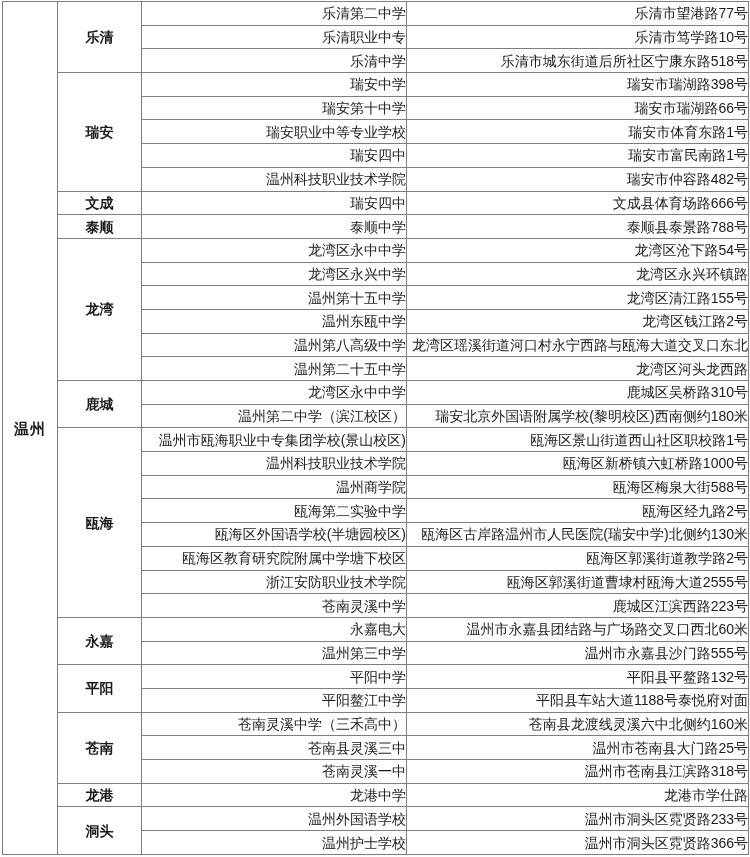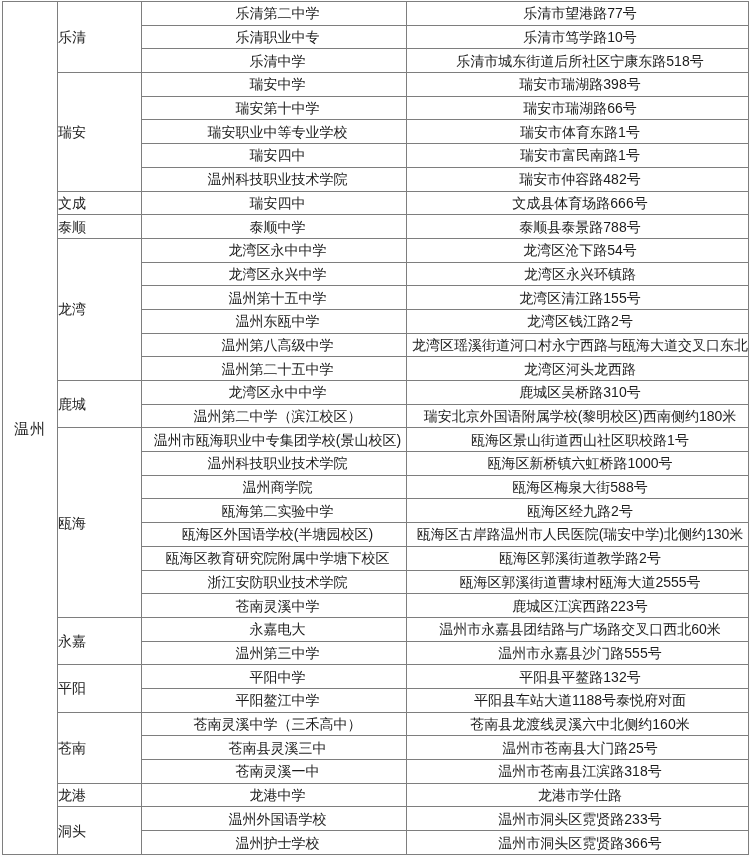--- a/index.html
+++ b/index.html
@@ -26,34 +26,36 @@
     color: #1b1b1b;
     line-height: 1;
     padding: 0;
     overflow: hidden;
     white-space: nowrap;
     background: #ffffff;
   }
   td.city-cell {
     text-align: center;
     vertical-align: middle;
-    font-weight: normal;
+    font-weight: bold;
     font-size: 15px;
     letter-spacing: 1px;
   }
   td.region-cell {
+    text-align: center;
     vertical-align: middle;
     font-size: 14px;
+    font-weight: bold;
   }
   td.school-cell {
-    text-align: center;
+    text-align: right;
     padding-left: 7px;
   }
   td.address-cell {
-    text-align: center;
+    text-align: right;
     padding-left: 5px;
     margin-left: 18px;
   }
 </style>
 </head>
 <body>
 
 <table class="school-table">
   <colgroup>
     <col style="width:55px">

